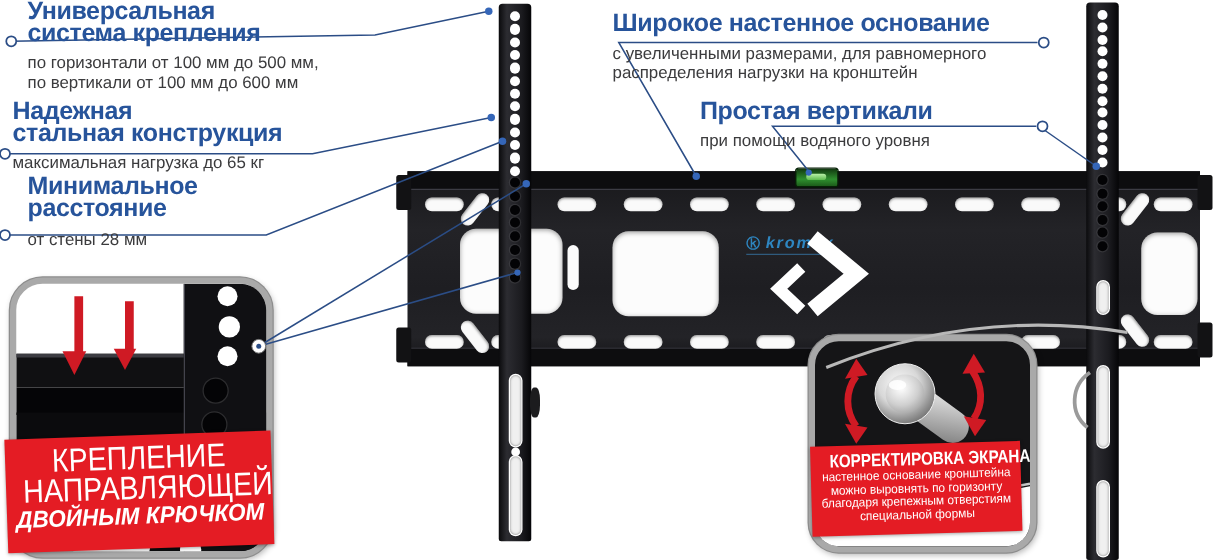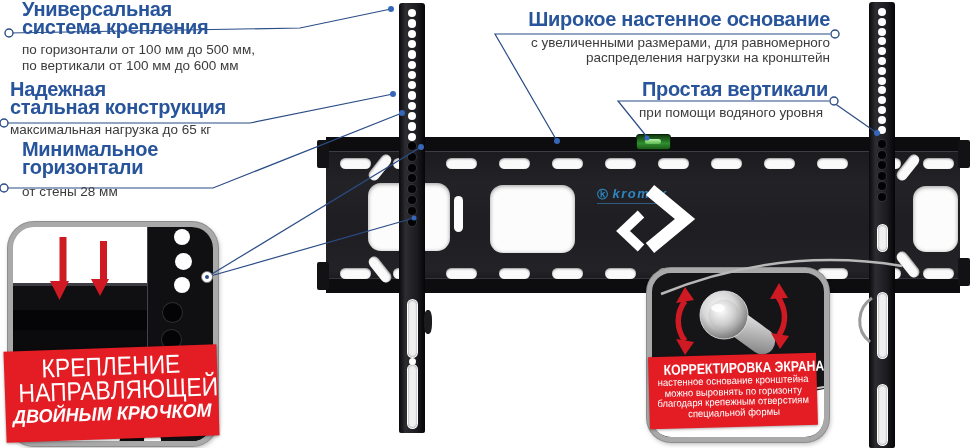--- a/index.html
+++ b/index.html
@@ -43,21 +43,21 @@
   #overlay{position:absolute;left:0;top:0;z-index:45;}
   .lead{stroke:var(--leader-navy);stroke-width:1.2;fill:none;}
   .lead-circle{fill:#fff;stroke:var(--leader-navy);stroke-width:1.4;}
   .lead-dot{fill:#3566b8;}
   .chev{stroke:#fff;fill:none;}
 
   
   .ann{position:absolute;z-index:46;}
   .ann-title{font-size:20px;line-height:17.5px;font-weight:700;color:var(--heading-blue);letter-spacing:-.3px;}
   .ann-desc{font-size:13.5px;line-height:15.5px;color:var(--text-dark);margin-top:6px;}
-  .right{text-align:right;}
+  .right{text-align:left;}
 
   
   .inset{position:absolute;border:5px solid var(--metal-gray);overflow:hidden;z-index:40;
          box-shadow:0 0 0 1px #8d8d8d,1px 2px 5px rgba(0,0,0,.3);}
   #inset-left{left:8px;top:222px;width:200px;height:214px;border-radius:26px;background:#fff;}
   #inset-right{left:647px;top:268px;width:172px;height:164px;border-radius:24px;background:#151517;}
   .il-bar{position:absolute;left:0;}
   #il-strip{position:absolute;left:134px;top:0;width:66px;height:214px;background:#101013;
             border-left:1px solid #43434c;}
   .ic{position:absolute;border-radius:50%;}
@@ -233,21 +233,21 @@
       <div>стальная конструкция</div>
     </div>
     <div class="ann-desc">
       <div>максимальная нагрузка до 65 кг</div>
     </div>
   </div>
 
   <div class="ann" id="ann-minimal" style="left:22px;top:141px;">
     <div class="ann-title">
       <div>Минимальное</div>
-      <div>горизонтали</div>
+      <div>расстояние</div>
     </div>
     <div class="ann-desc" style="margin-top:8px;">
       <div>от стены 28 мм</div>
     </div>
   </div>
 
   <div class="ann right" id="ann-wide" style="left:490px;top:11px;width:340px;">
     <div class="ann-title">
       <div>Широкое настенное основание</div>
     </div>

